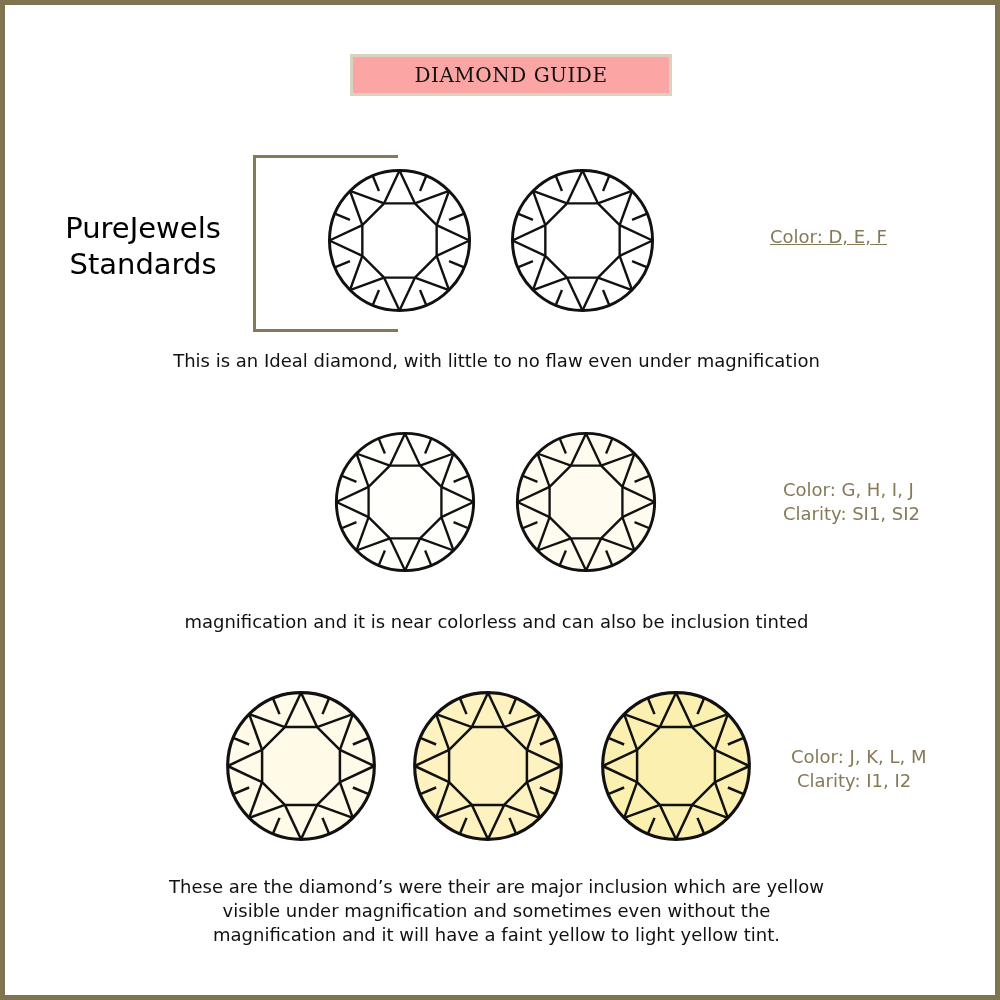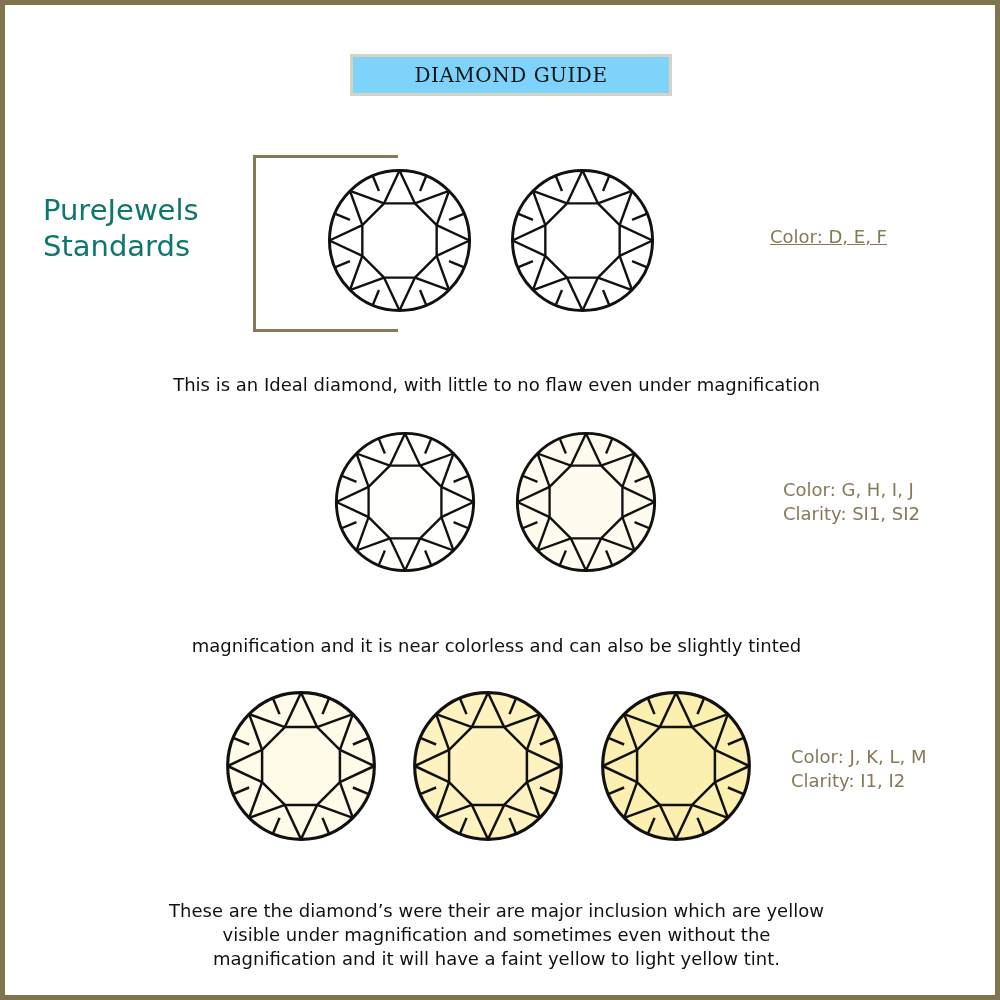--- a/index.html
+++ b/index.html
@@ -10,44 +10,44 @@
     border: 5px solid #7f7350;
     background: #ffffff;
     overflow: hidden;
     font-family: "DejaVu Sans", sans-serif;
   }
   .title-box {
     position: absolute; left: 345px; top: 49px;
     width: 322px; height: 42px; box-sizing: border-box;
     border: 3px solid #d8d2c0;
     display: flex; align-items: center; justify-content: center;
-    background: #7dd3fc;
+    background: #fca5a5;
   }
   .title-box span {
     font-family: "DejaVu Serif", serif;
     font-size: 20px; letter-spacing: 0.5px; color: #111;
   }
   .brand {
-    position: absolute; left: 38px; top: 187px; width: 200px;
-    color: #0f766e; font-size: 29px; line-height: 36px;
+    position: absolute; left: 38px; top: 205px; width: 200px;
+    text-align: center; color: #000000; font-size: 29px; line-height: 36px;
   }
   .bracket {
     position: absolute; left: 248px; top: 150px;
     width: 145px; height: 177px; box-sizing: border-box;
     border: 3px solid #857957; border-right: none;
   }
   .diamond { position: absolute; }
   .diamond svg { display: block; width: 100%; height: 100%; }
   .spec {
     position: absolute; color: #857957; font-size: 18px; line-height: 24px;
     white-space: pre;
   }
   .desc {
     position: absolute; left: 100px; width: 783px;
-    text-align: center; color: #111; font-size: 18px; line-height: 24px; margin-top: 24px;
+    text-align: center; color: #111; font-size: 18px; line-height: 24px;
   }
 </style>
 </head>
 <body>
 
 <div class="page">
 
   <div class="title-box">
     <span>DIAMOND GUIDE</span>
   </div>
@@ -186,21 +186,21 @@
           <line x1="63.78" y1="83.26" x2="67.99" y2="93.42"></line>
           <line x1="36.22" y1="83.26" x2="32.01" y2="93.42"></line>
           <line x1="16.74" y1="63.78" x2="6.58" y2="67.99"></line>
           <line x1="16.74" y1="36.22" x2="6.58" y2="32.01"></line>
           <line x1="36.22" y1="16.74" x2="32.01" y2="6.58"></line>
         </g>
       </svg>
     </div>
   <div class="spec" style="left:778px;top:473px;"><div>Color: G, H, I, J</div><div>Clarity: SI1, SI2</div></div>
   <div class="desc" style="top:605px;">
-    <div>magnification and it is near colorless and can also be slightly tinted</div>
+    <div>magnification and it is near colorless and can also be inclusion tinted</div>
   </div>
 
   <div class="diamond" style="left:218px;top:683px;width:156px;height:156px;">
       <svg viewBox="0 0 100 100" xmlns="http://www.w3.org/2000/svg">
         <circle cx="50" cy="50" r="47" fill="#fffbe8" stroke="#111" stroke-width="2"></circle>
         <g fill="none" stroke="#111" stroke-width="1.6" stroke-linejoin="round">
           <polygon points="60.33,25.06 74.94,39.67 74.94,60.33 60.33,74.94 39.67,74.94 25.06,60.33 25.06,39.67 39.67,25.06"></polygon>
           <line x1="60.33" y1="25.06" x2="50.00" y2="3.00"></line>
           <line x1="60.33" y1="25.06" x2="83.23" y2="16.77"></line>
           <line x1="74.94" y1="39.67" x2="83.23" y2="16.77"></line>
@@ -285,20 +285,20 @@
           <line x1="83.26" y1="36.22" x2="93.42" y2="32.01"></line>
           <line x1="83.26" y1="63.78" x2="93.42" y2="67.99"></line>
           <line x1="63.78" y1="83.26" x2="67.99" y2="93.42"></line>
           <line x1="36.22" y1="83.26" x2="32.01" y2="93.42"></line>
           <line x1="16.74" y1="63.78" x2="6.58" y2="67.99"></line>
           <line x1="16.74" y1="36.22" x2="6.58" y2="32.01"></line>
           <line x1="36.22" y1="16.74" x2="32.01" y2="6.58"></line>
         </g>
       </svg>
     </div>
-  <div class="spec" style="left:786px;top:740px;"><div>Color: J, K, L, M</div><div style="">Clarity: I1, I2</div></div>
+  <div class="spec" style="left:786px;top:740px;"><div>Color: J, K, L, M</div><div style="margin-left:6px;">Clarity: I1, I2</div></div>
   <div class="desc" style="top:870px;">
     <div>These are the diamond’s were their are major inclusion which are yellow</div>
     <div>visible under magnification and sometimes even without the</div>
     <div>magnification and it will have a faint yellow to light yellow tint.</div>
   </div>
 
 </div>
 
 </body></html>

